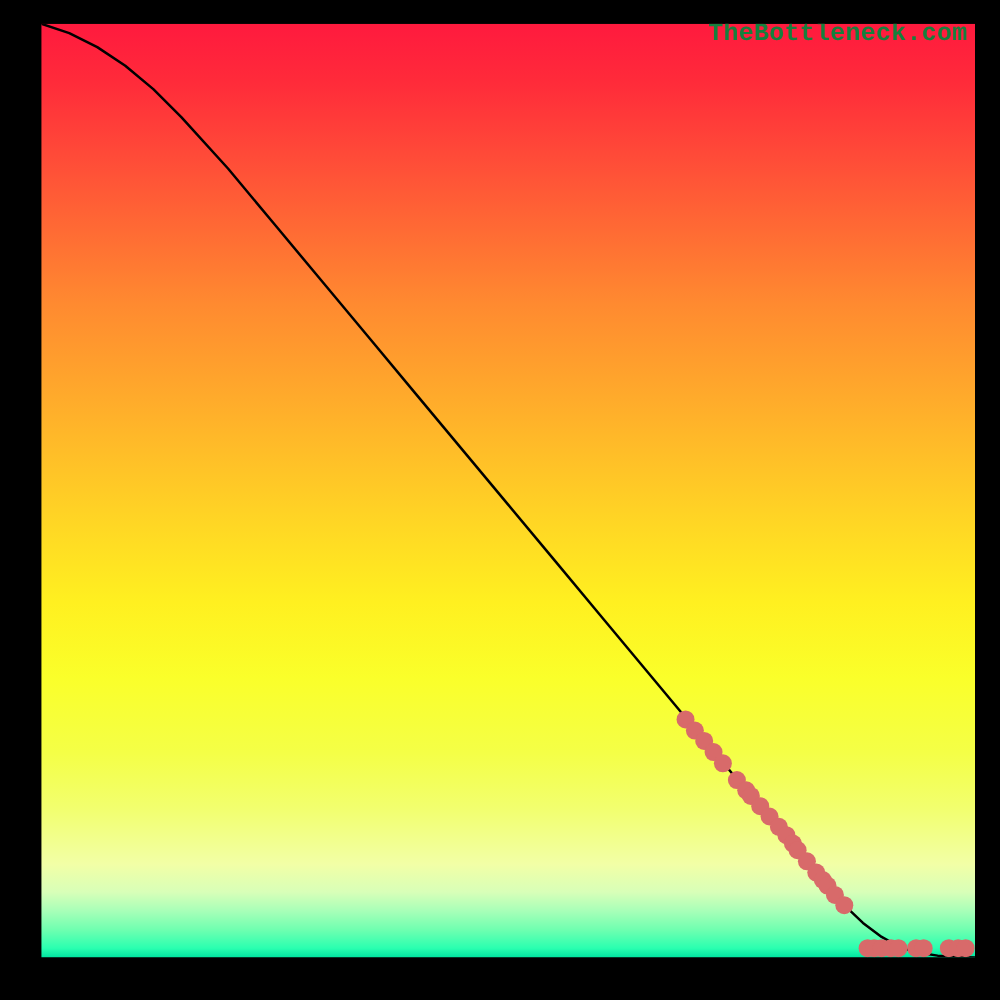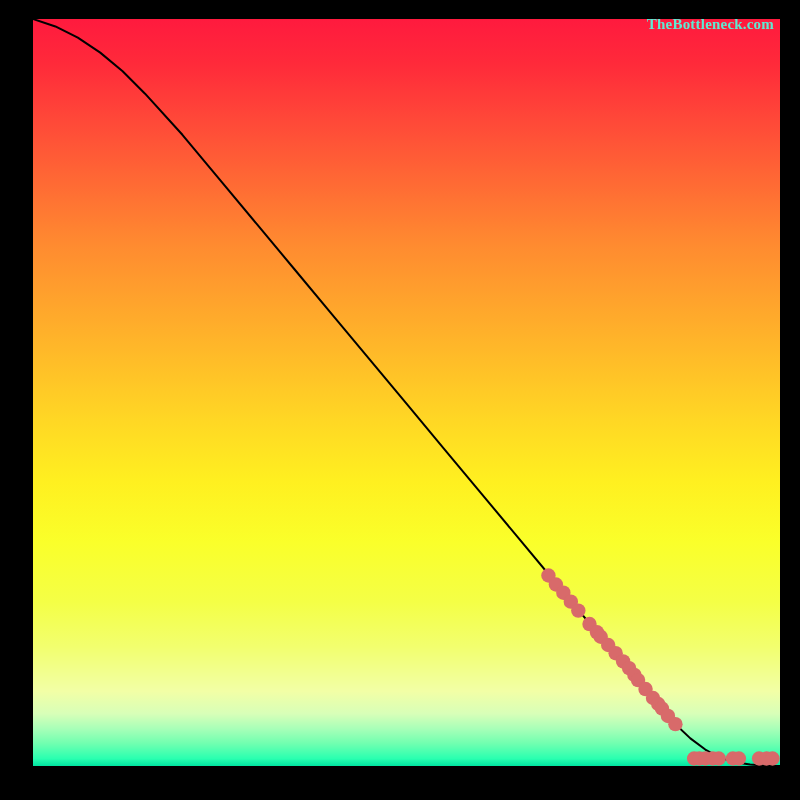--- a/index.html
+++ b/index.html
@@ -43,24 +43,24 @@
     );
   }
   .curve-layer {
     position: absolute;
     inset: 0;
   }
   .watermark {
     position: absolute;
     right: 6px;
     top: -3px;
-    font-family: Liberation Serif, serif;
-    font-size: 15px;
+    font-family: Liberation Mono, monospace;
+    font-size: 20px;
     font-weight: 600;
-    color: #5eead4;
+    color: #15803d;
     letter-spacing: 0.2px;
   }
 </style>
 </head>
 <body>
 
 <div class="stage">
   <div class="plot-area">
     <div class="gradient-bg"></div>
     <svg class="curve-layer" viewBox="0 0 747 747" preserveAspectRatio="none">

